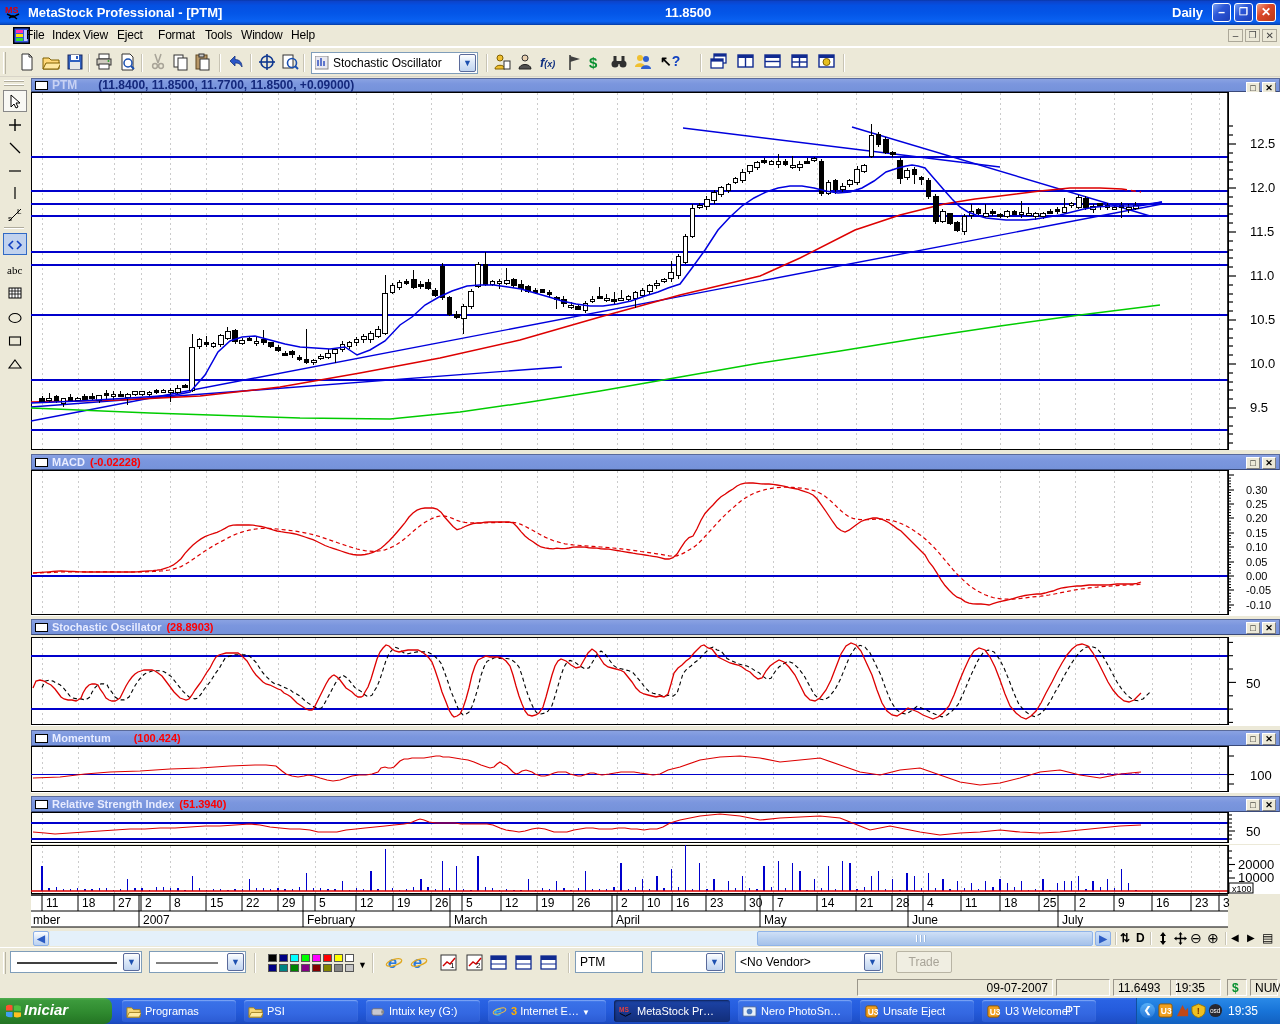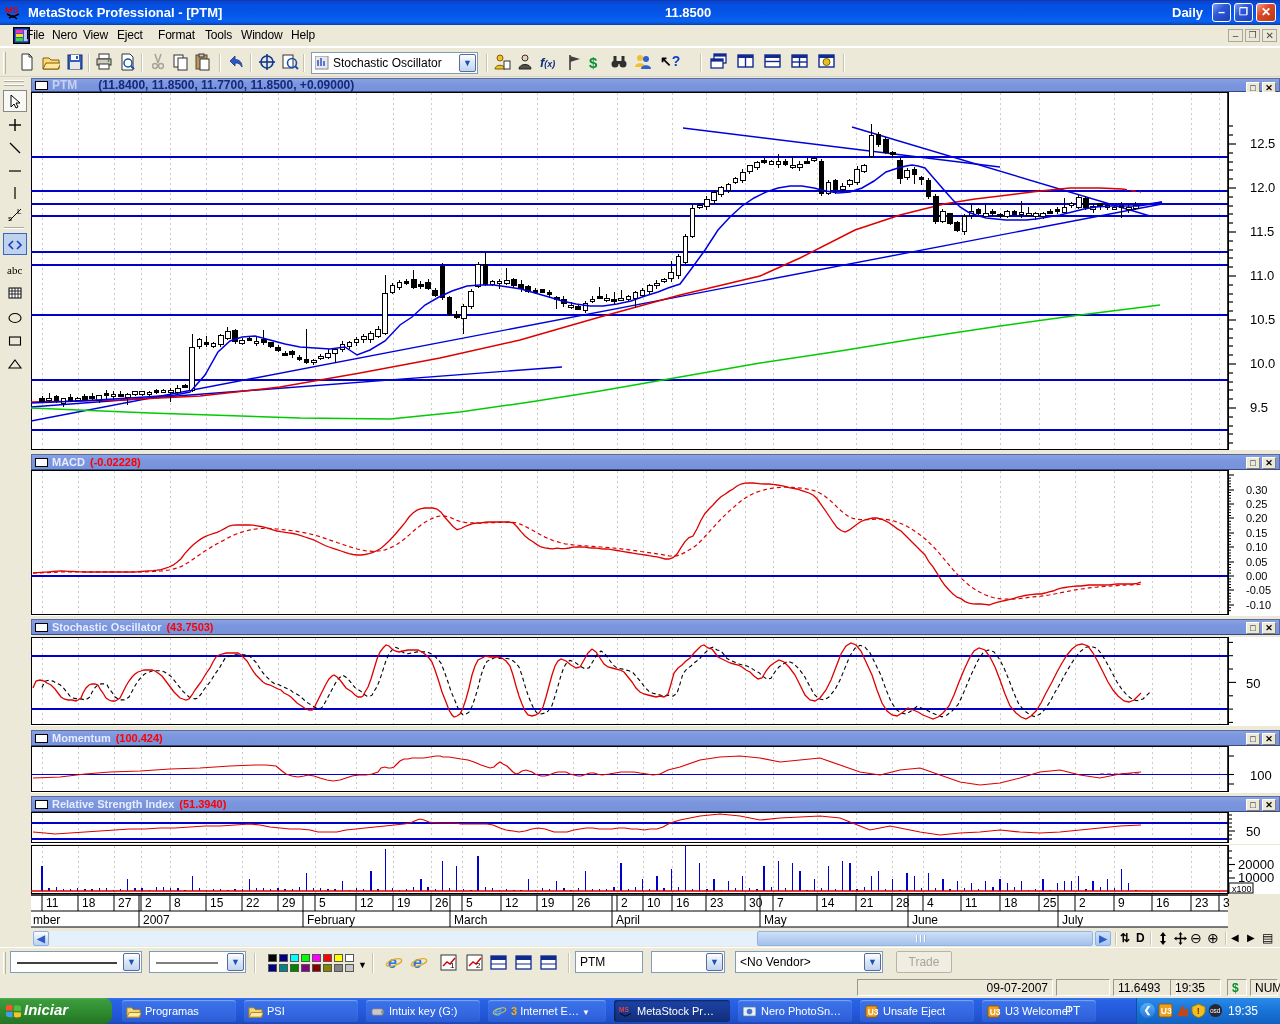--- a/index.html
+++ b/index.html
@@ -39,21 +39,21 @@
 <div class="menubar">
     <svg class="abs" style="left:13px;top:2px" width="18" height="18" viewBox="0 0 18 18">
       <rect x="0" y="0" width="17" height="17" fill="#000"></rect>
       <rect x="1.5" y="1.5" width="14" height="14" fill="#3355dd"></rect>
       <rect x="3" y="3" width="7" height="3" fill="#ff30b0"></rect>
       <rect x="3" y="7" width="7" height="3" fill="#ffe000"></rect>
       <rect x="3" y="11" width="7" height="3" fill="#30e030"></rect>
       <rect x="11" y="3" width="3.5" height="11" fill="#c0c8ff"></rect>
     </svg>
     <span class="mi" style="left:26px">File</span>
-    <span class="mi" style="left:52px">Nero</span>
+    <span class="mi" style="left:52px">Index</span>
     <span class="mi" style="left:83px">View</span>
     <span class="mi" style="left:117px">Eject</span>
     <span class="mi" style="left:158px">Format</span>
     <span class="mi" style="left:205px">Tools</span>
     <span class="mi" style="left:241px">Window</span>
     <span class="mi" style="left:291px">Help</span>
     <span class="abs" style="left:1228px;top:4px;width:15px;height:13px;border:1px solid #aca899;background:#ece9d8;text-align:center;line-height:11px;font-size:10px;color:#444">–</span>
     <span class="abs" style="left:1245px;top:4px;width:15px;height:13px;border:1px solid #aca899;background:#ece9d8;text-align:center;line-height:11px;font-size:9px;color:#444">❐</span>
     <span class="abs" style="left:1262px;top:4px;width:15px;height:13px;border:1px solid #aca899;background:#ece9d8;text-align:center;line-height:11px;font-size:10px;color:#444">✕</span>
   </div>
@@ -239,27 +239,27 @@
 </div>
 <div class="phdr" style="top:454px;height:16px">
 <span class="pbox"></span>
     <span style="color:#e8ecff;margin-left:4px">MACD</span>
 <span style="color:#ff0000;margin-left:5px">(-0.02228)</span>
 <span class="pbtns"><span class="pbtn">□</span><span class="pbtn">✕</span></span>
 </div>
 <div class="phdr" style="top:619px;height:16px">
 <span class="pbox"></span>
     <span style="color:#e8ecff;margin-left:4px">Stochastic Oscillator</span>
-<span style="color:#ff0000;margin-left:5px">(43.7503)</span>
+<span style="color:#ff0000;margin-left:5px">(28.8903)</span>
 <span class="pbtns"><span class="pbtn">□</span><span class="pbtn">✕</span></span>
 </div>
 <div class="phdr" style="top:730px;height:16px">
 <span class="pbox"></span>
     <span style="color:#e8ecff;margin-left:4px">Momentum</span>
-<span style="color:#ff0000;margin-left:5px">(100.424)</span>
+<span style="color:#ff0000;margin-left:23px">(100.424)</span>
 <span class="pbtns"><span class="pbtn">□</span><span class="pbtn">✕</span></span>
 </div>
 <div class="phdr" style="top:796px;height:16px">
 <span class="pbox"></span>
     <span style="color:#e8ecff;margin-left:4px">Relative Strength Index</span>
 <span style="color:#ff0000;margin-left:5px">(51.3940)</span>
 <span class="pbtns"><span class="pbtn">□</span><span class="pbtn">✕</span></span>
 </div>
 <svg width="1249" height="358" viewBox="31 92 1249 358" style="position:absolute;left:31px;top:92px">
     <rect x="31" y="92" width="1249" height="358" fill="#fff"></rect>

